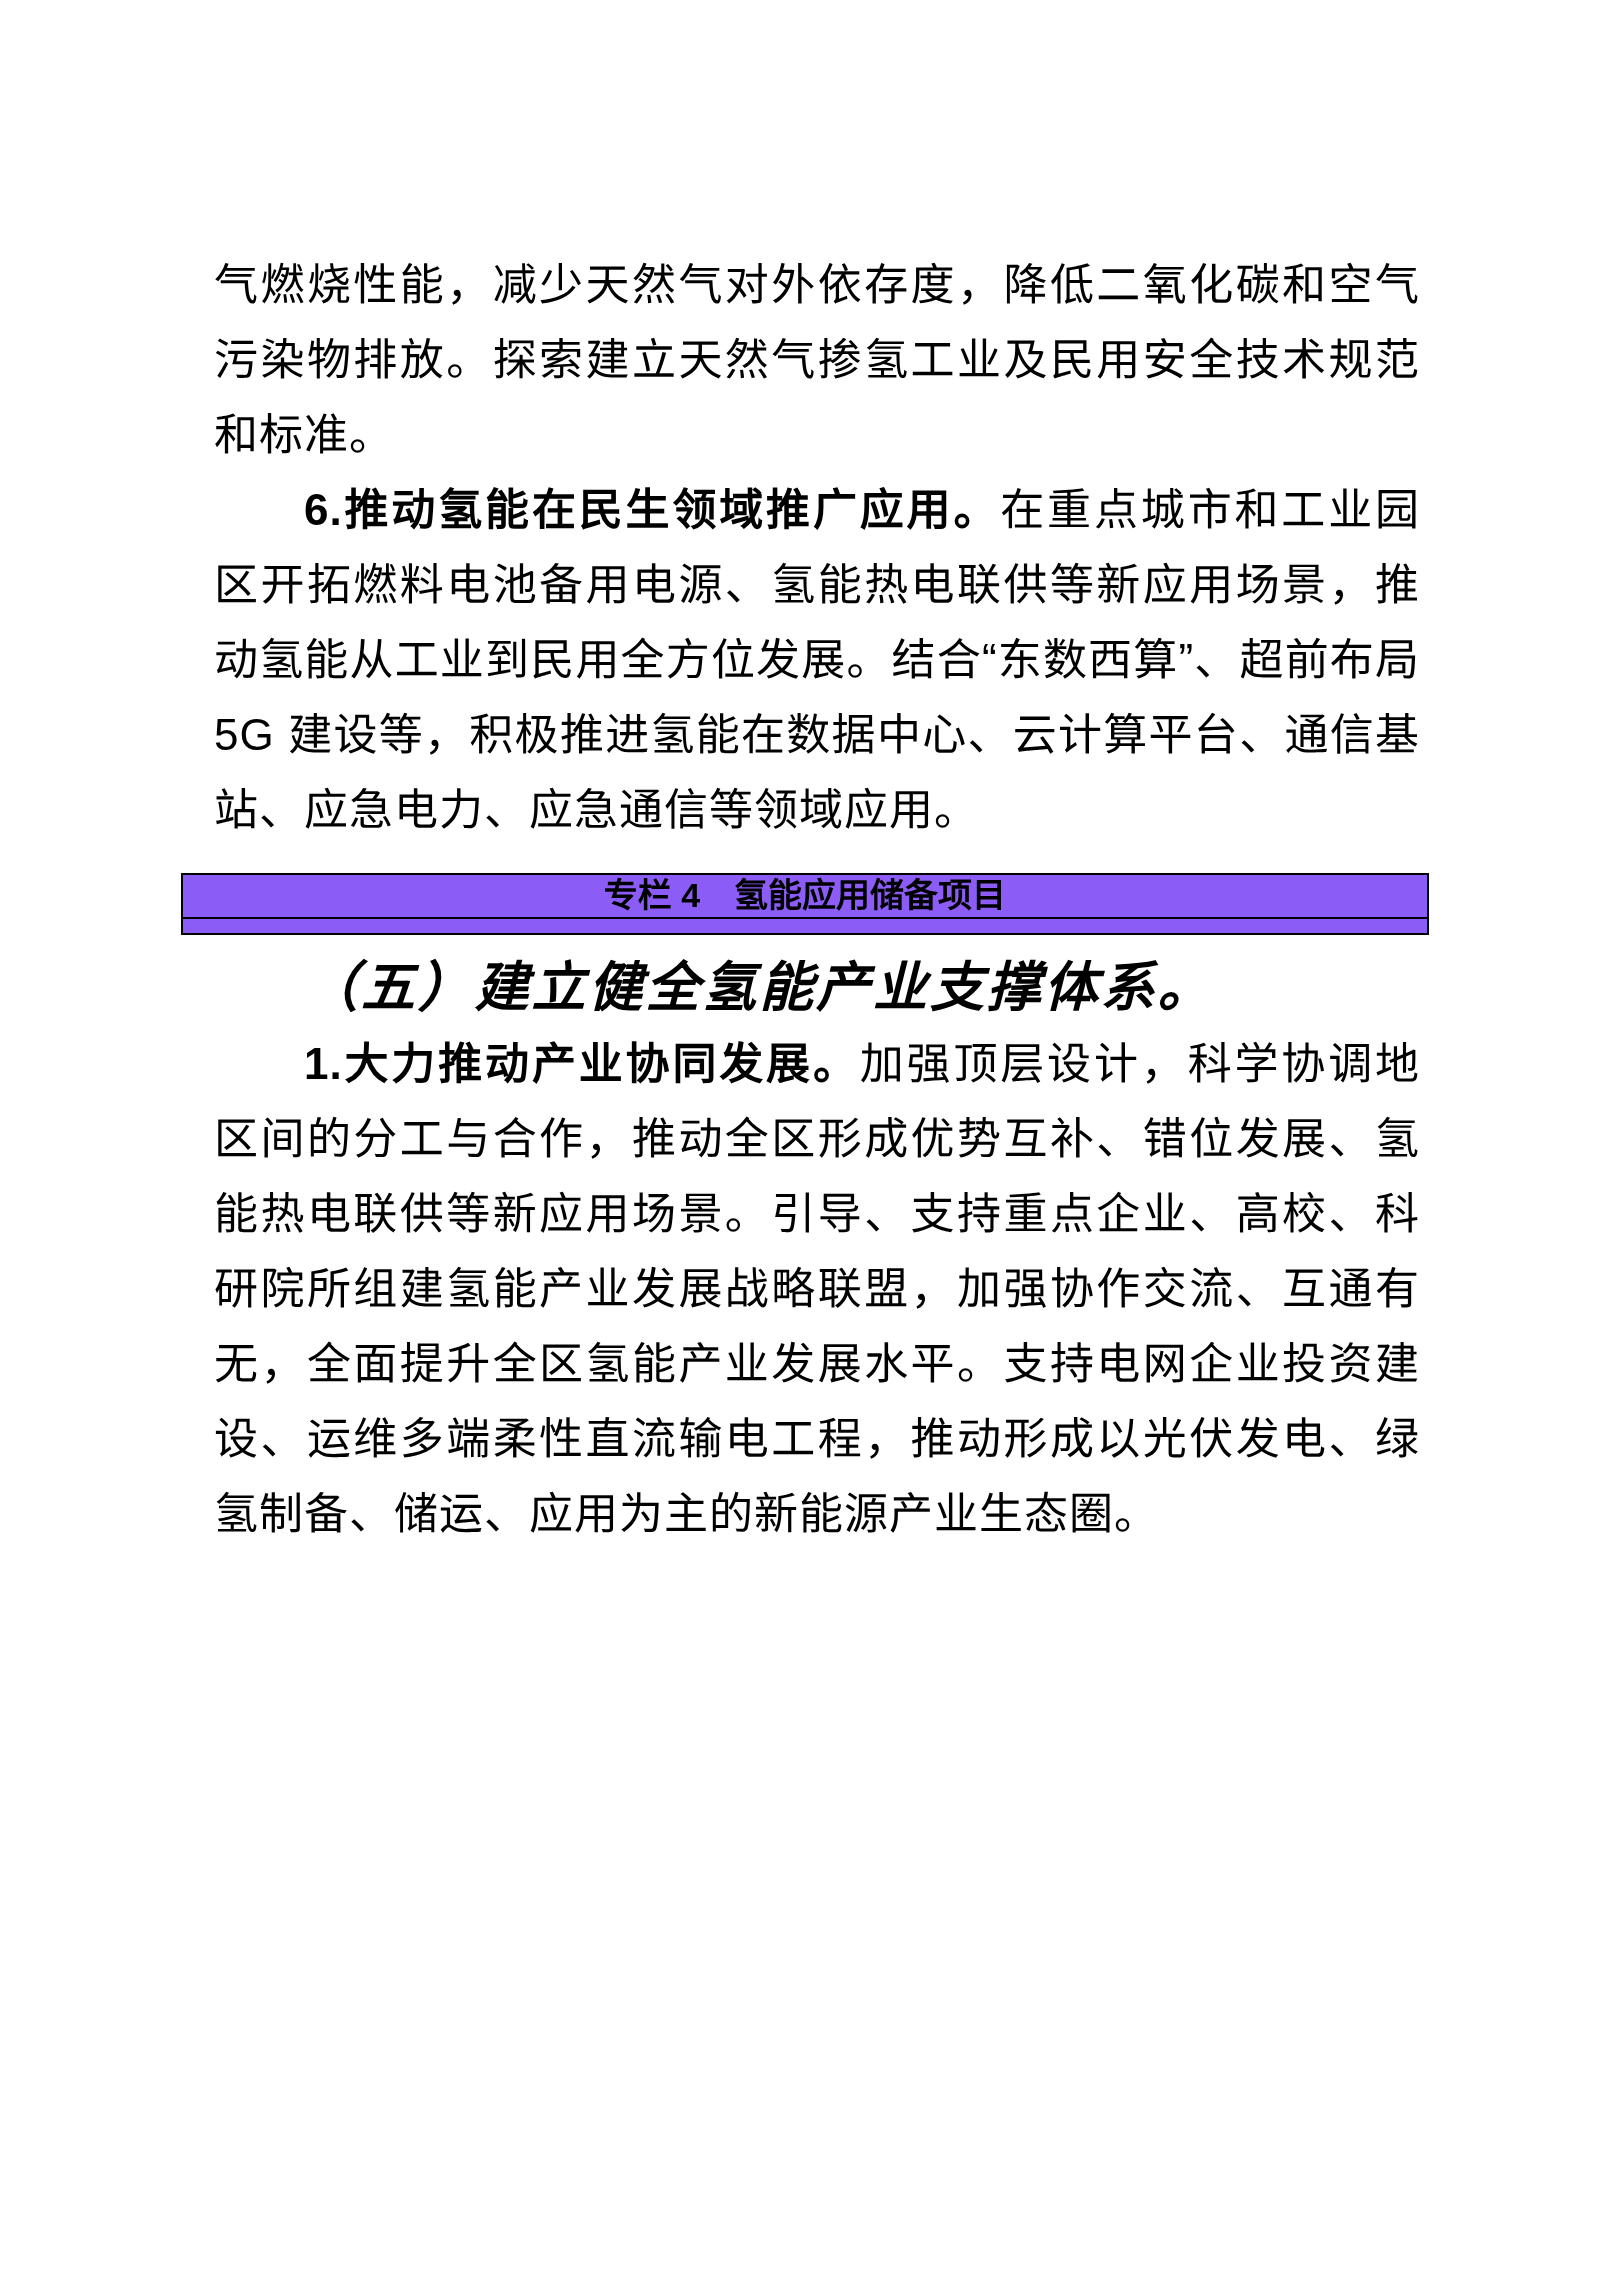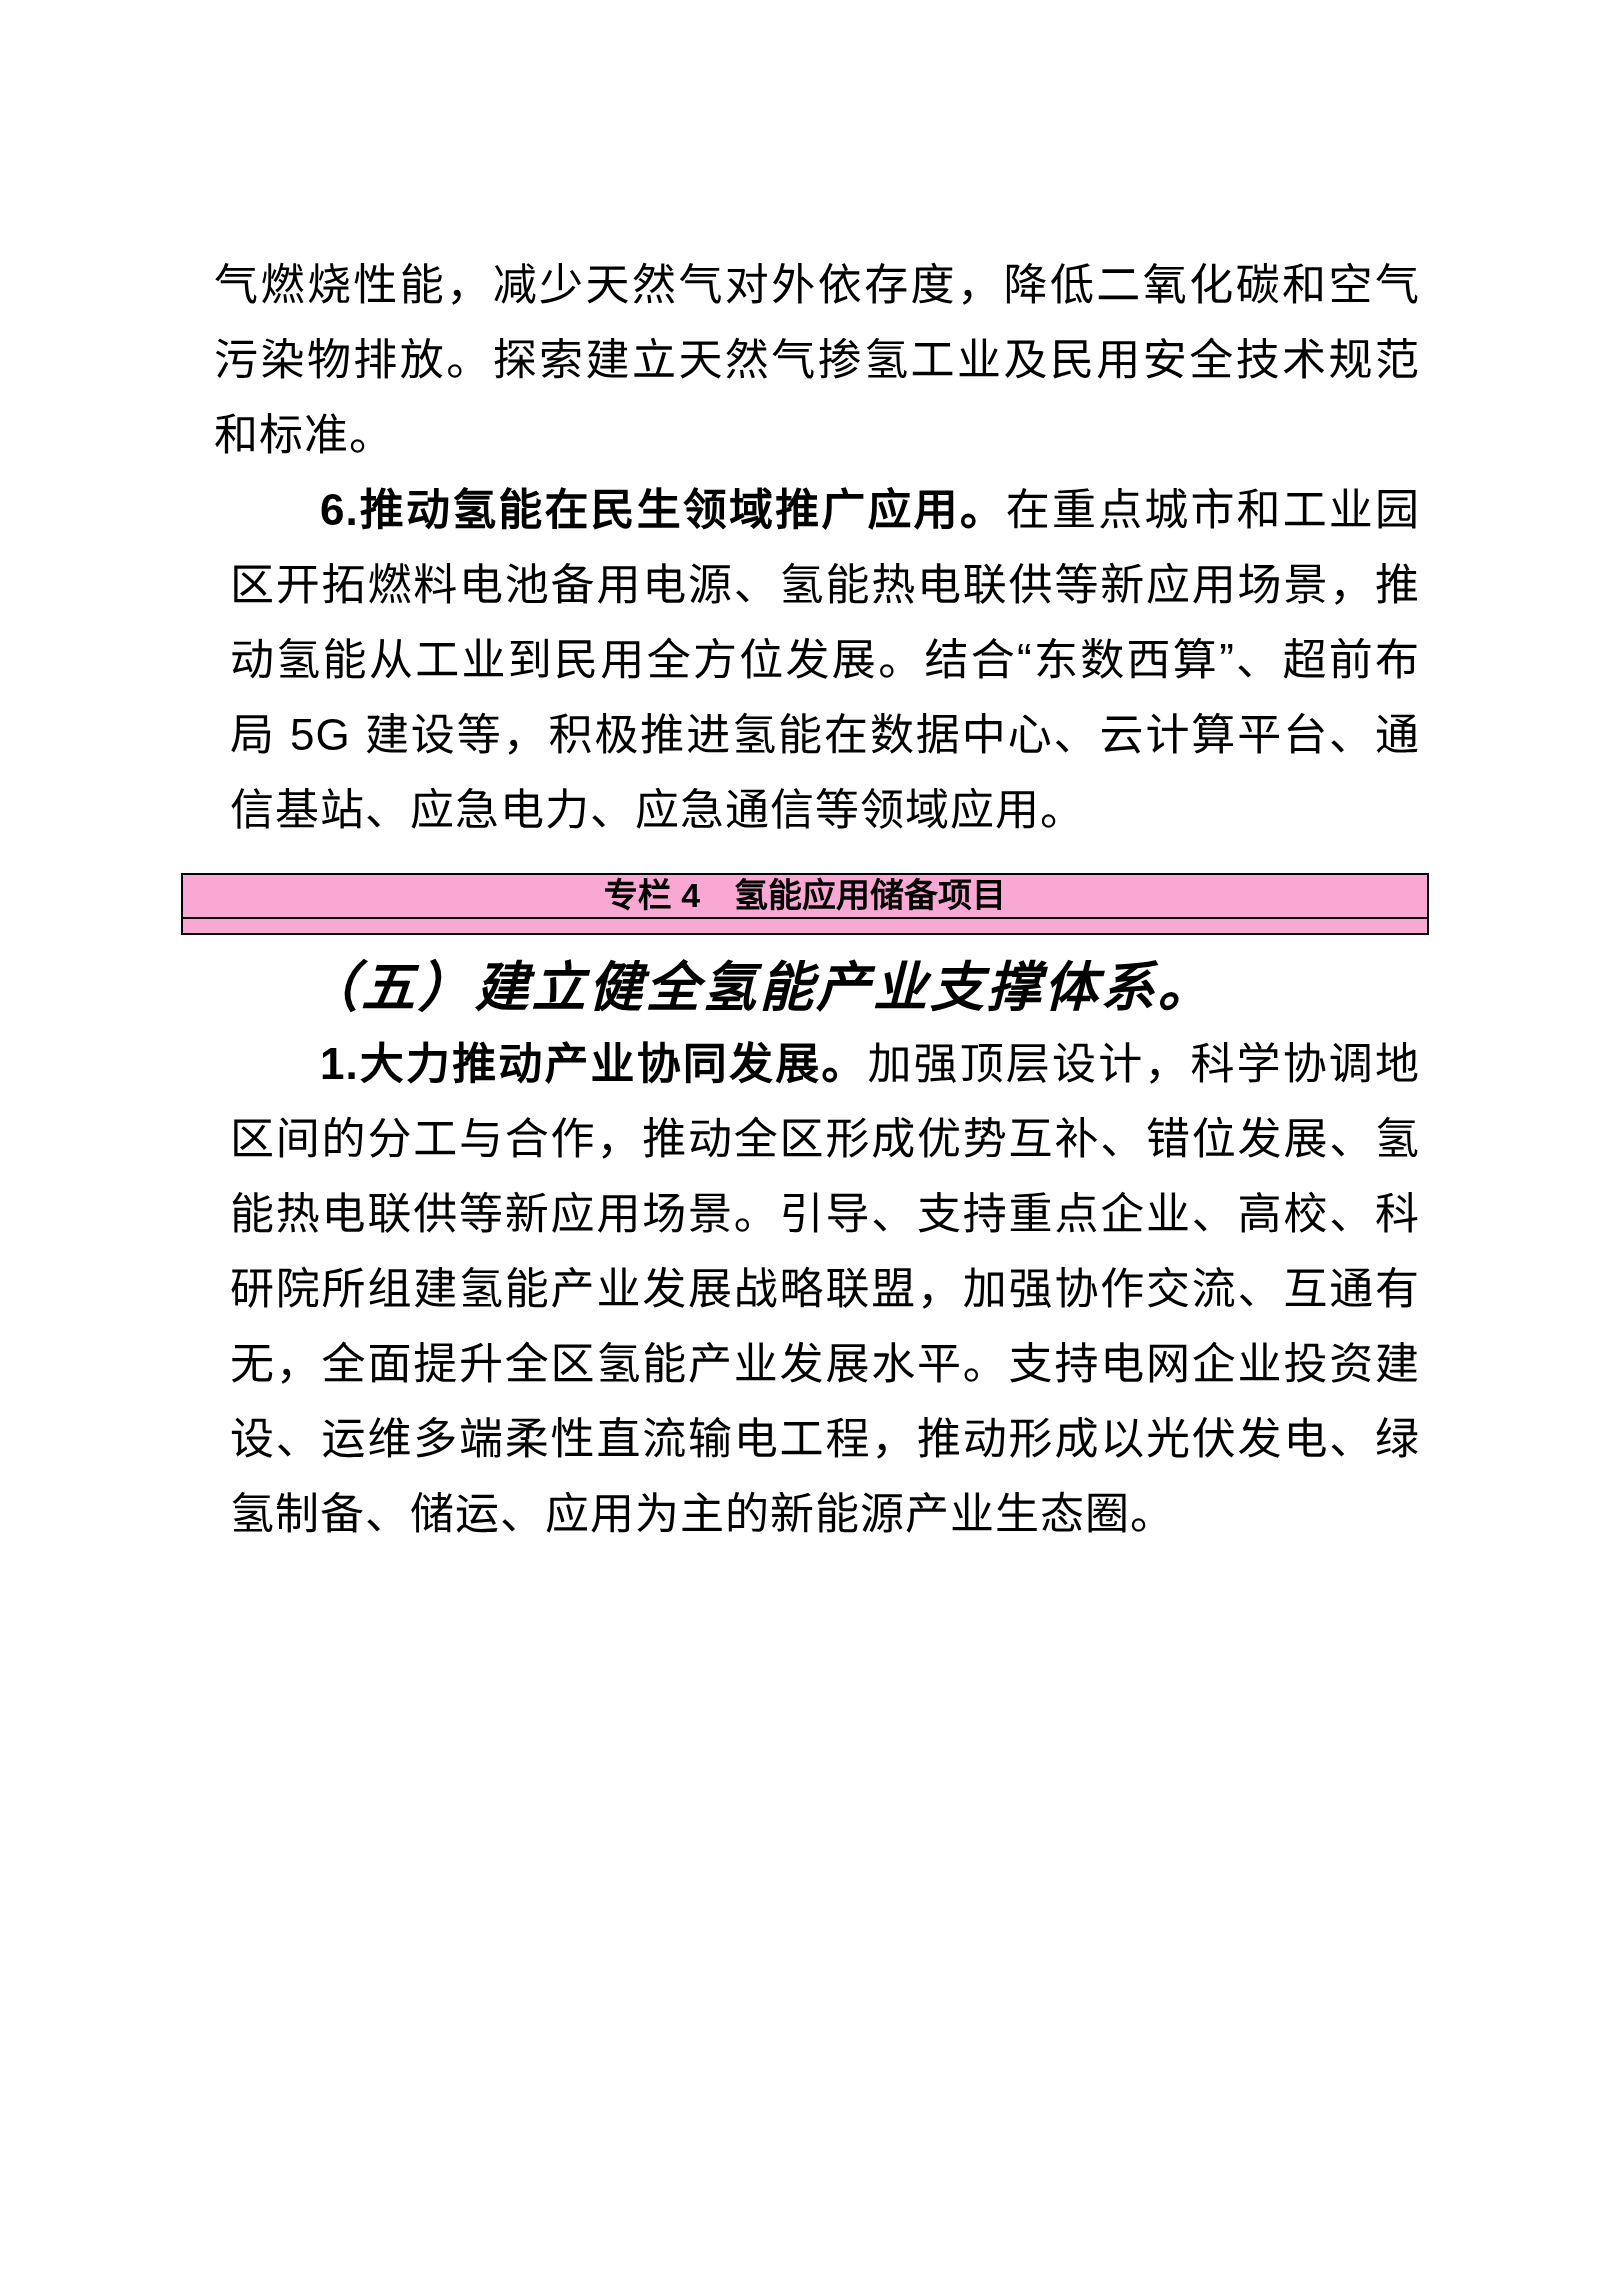--- a/index.html
+++ b/index.html
@@ -15,27 +15,27 @@
     width: 100%;
     height: 100%;
     padding: 247px 201px 0 214px;
   }
   p.body {
     font-size: 44px;
     line-height: 75px;
     text-align: justify;
     letter-spacing: 1px;
   }
-  p.indent { text-indent: 90px; margin-left: 16px; }
+  p.indent { text-indent: 90px; }
   .lead { font-weight: bold; }
   
   .box {
     border: 2.9px solid #000;
     margin: 25.5px -8.8px 0 -33px; 
-    background: #f9a8d4;
+    background: #8b5cf6;
   }
   .box-title {
     font-weight: bold;
     font-size: 34px;
     line-height: 39px;
     text-align: center;
     border-bottom: 2.9px solid #000;
     padding: 1px 0 2px 0;
   }
   .box-body { padding: 5.9px 10.8px 8.8px 11.8px; }

